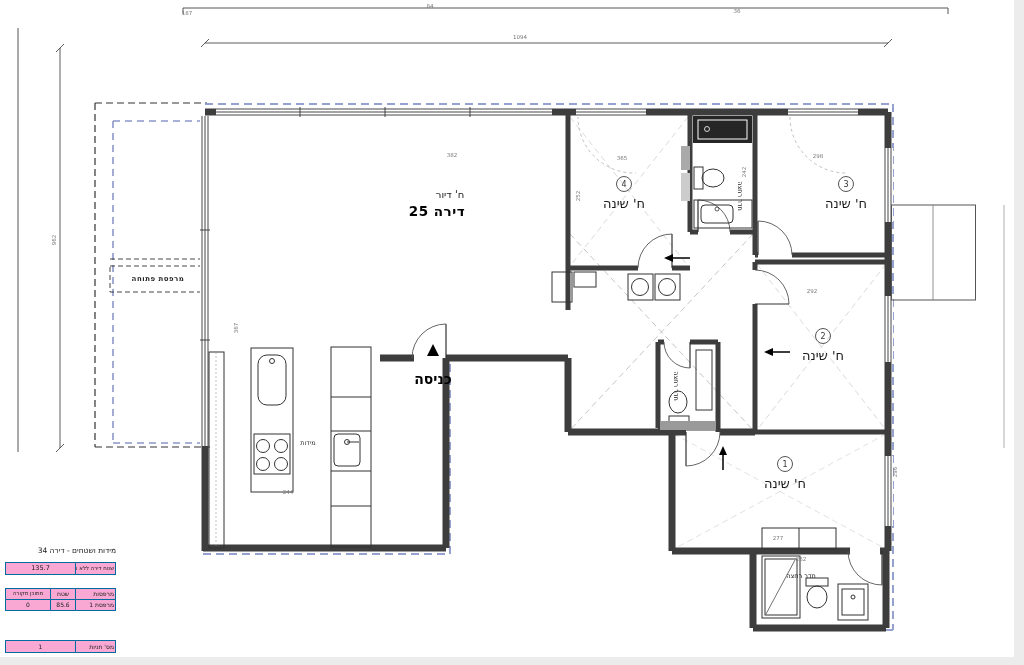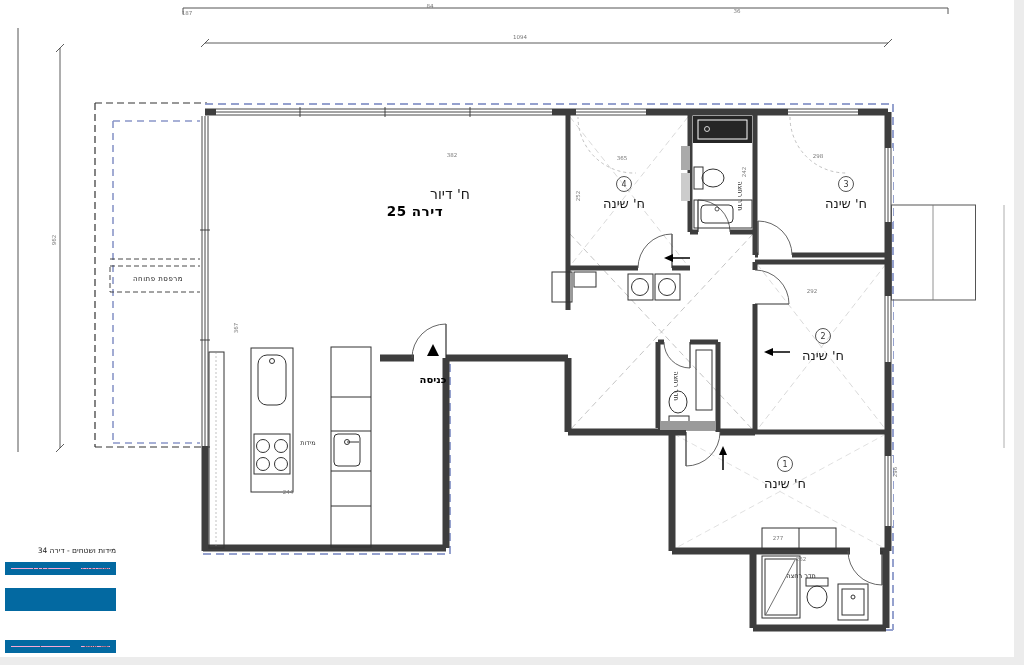--- a/index.html
+++ b/index.html
@@ -2,38 +2,38 @@
 <html lang="he"><head>
 <meta charset="utf-8">
 <style>
   html,body{margin:0;padding:0;background:#fff;}
   #sheet{position:relative;width:1024px;height:665px;background:#fff;overflow:hidden;
          font-family:"DejaVu Sans","Liberation Sans",sans-serif;}
   #planSvg{position:absolute;left:0;top:0;}
   .lbl{position:absolute;transform:translate(-50%,-50%);white-space:nowrap;color:#111;}
   .lbl.rot90{transform:translate(-50%,-50%) rotate(90deg);}
   .lbl.rotm90{transform:translate(-50%,-50%) rotate(-90deg);}
-  .room-type{font-size:14px;color:#1a1a1a;}
+  .room-type{font-size:10px;color:#1a1a1a;}
   .unit-name{font-size:13.5px;font-weight:bold;color:#000;letter-spacing:.5px;}
-  .entry-lbl{font-size:10px;font-weight:bold;color:#000;}
+  .entry-lbl{font-size:14px;font-weight:bold;color:#000;}
   .balcony-lbl{font-size:7px;color:#222;letter-spacing:.5px;}
   .table-lbl{font-size:6.5px;color:#333;}
   .bath-lbl{font-size:6.5px;color:#222;}
   .bath-lbl.wrap{white-space:normal;text-align:center;line-height:7px;}
   .dim{font-size:5.5px;color:#777;}
   .rnum{position:absolute;width:14px;height:14px;border:1px solid #555;border-radius:50%;
         font-size:8px;display:flex;align-items:center;justify-content:center;
         transform:translate(-50%,-50%);color:#333;background:transparent;}
   .rlbl{font-size:13px;color:#1a1a1a;}
   
   #panel{position:absolute;left:4px;top:546px;width:112px;direction:rtl;color:#1a1a1a;}
   .p-title{position:absolute;top:0;right:0;width:112px;font-size:7.5px;text-align:right;white-space:nowrap;}
   .p-block{position:absolute;right:0;}
   .p-row{display:flex;direction:rtl;}
-  .p-cell{border:6px solid #0369a1;margin-left:-1px;margin-top:-1px;box-sizing:border-box;
+  .p-cell{border:1px solid #0369a1;margin-left:-1px;margin-top:-1px;box-sizing:border-box;
           display:flex;align-items:center;justify-content:center;background:#f9a8d4;
           font-size:6px;line-height:1;overflow:hidden;white-space:nowrap;}
   .c-label{width:41px;justify-content:flex-start;padding-right:1px;}
   .sheet-edge{position:absolute;background:#ececec;}
 </style>
 </head>
 <body>
 
 <div id="sheet">
 
@@ -178,23 +178,23 @@
     <g>
       <path d="M690,258 H672 M790,352 H772 M723,470 V454" stroke="#000" stroke-width="1.5" fill="none"></path>
       <polygon points="664,258 673,254 673,262" fill="#000"></polygon>
       <polygon points="764,352 773,348 773,356" fill="#000"></polygon>
       <polygon points="723,446 719,455 727,455" fill="#000"></polygon>
       <polygon points="427,356 439,356 433,344" fill="#000"></polygon>
     </g>
   </svg>
 
   <span class="lbl room-type" style="left:450px;top:194px;">ח' דיור</span>
-  <span class="lbl unit-name" style="left:415px;top:211px;">דירה 25</span>
+  <span class="lbl unit-name" style="left:437px;top:211px;">דירה 25</span>
   <span class="lbl entry-lbl" style="left:433px;top:379px;">כניסה</span>
-  <span class="lbl balcony-lbl" style="left:158px;top:279px;">מרפסת פתוחה</span>
+  <span class="lbl balcony-lbl" style="left:158px;top:279px;font-weight:bold;">מרפסת פתוחה</span>
   <span class="lbl table-lbl" style="left:308px;top:443px;">מידות</span>
 
   <div id="labels-layer">
       <div class="rnum" style="left: 624px; top: 184px;">4</div>
       <span class="lbl rlbl" style="left: 624px; top: 203px;">ח' שינה</span>
       <div class="rnum" style="left: 846px; top: 184px;">3</div>
       <span class="lbl rlbl" style="left: 846px; top: 203px;">ח' שינה</span>
       <div class="rnum" style="left: 823px; top: 336px;">2</div>
       <span class="lbl rlbl" style="left: 823px; top: 355px;">ח' שינה</span>
       <div class="rnum" style="left: 785px; top: 464px;">1</div>

